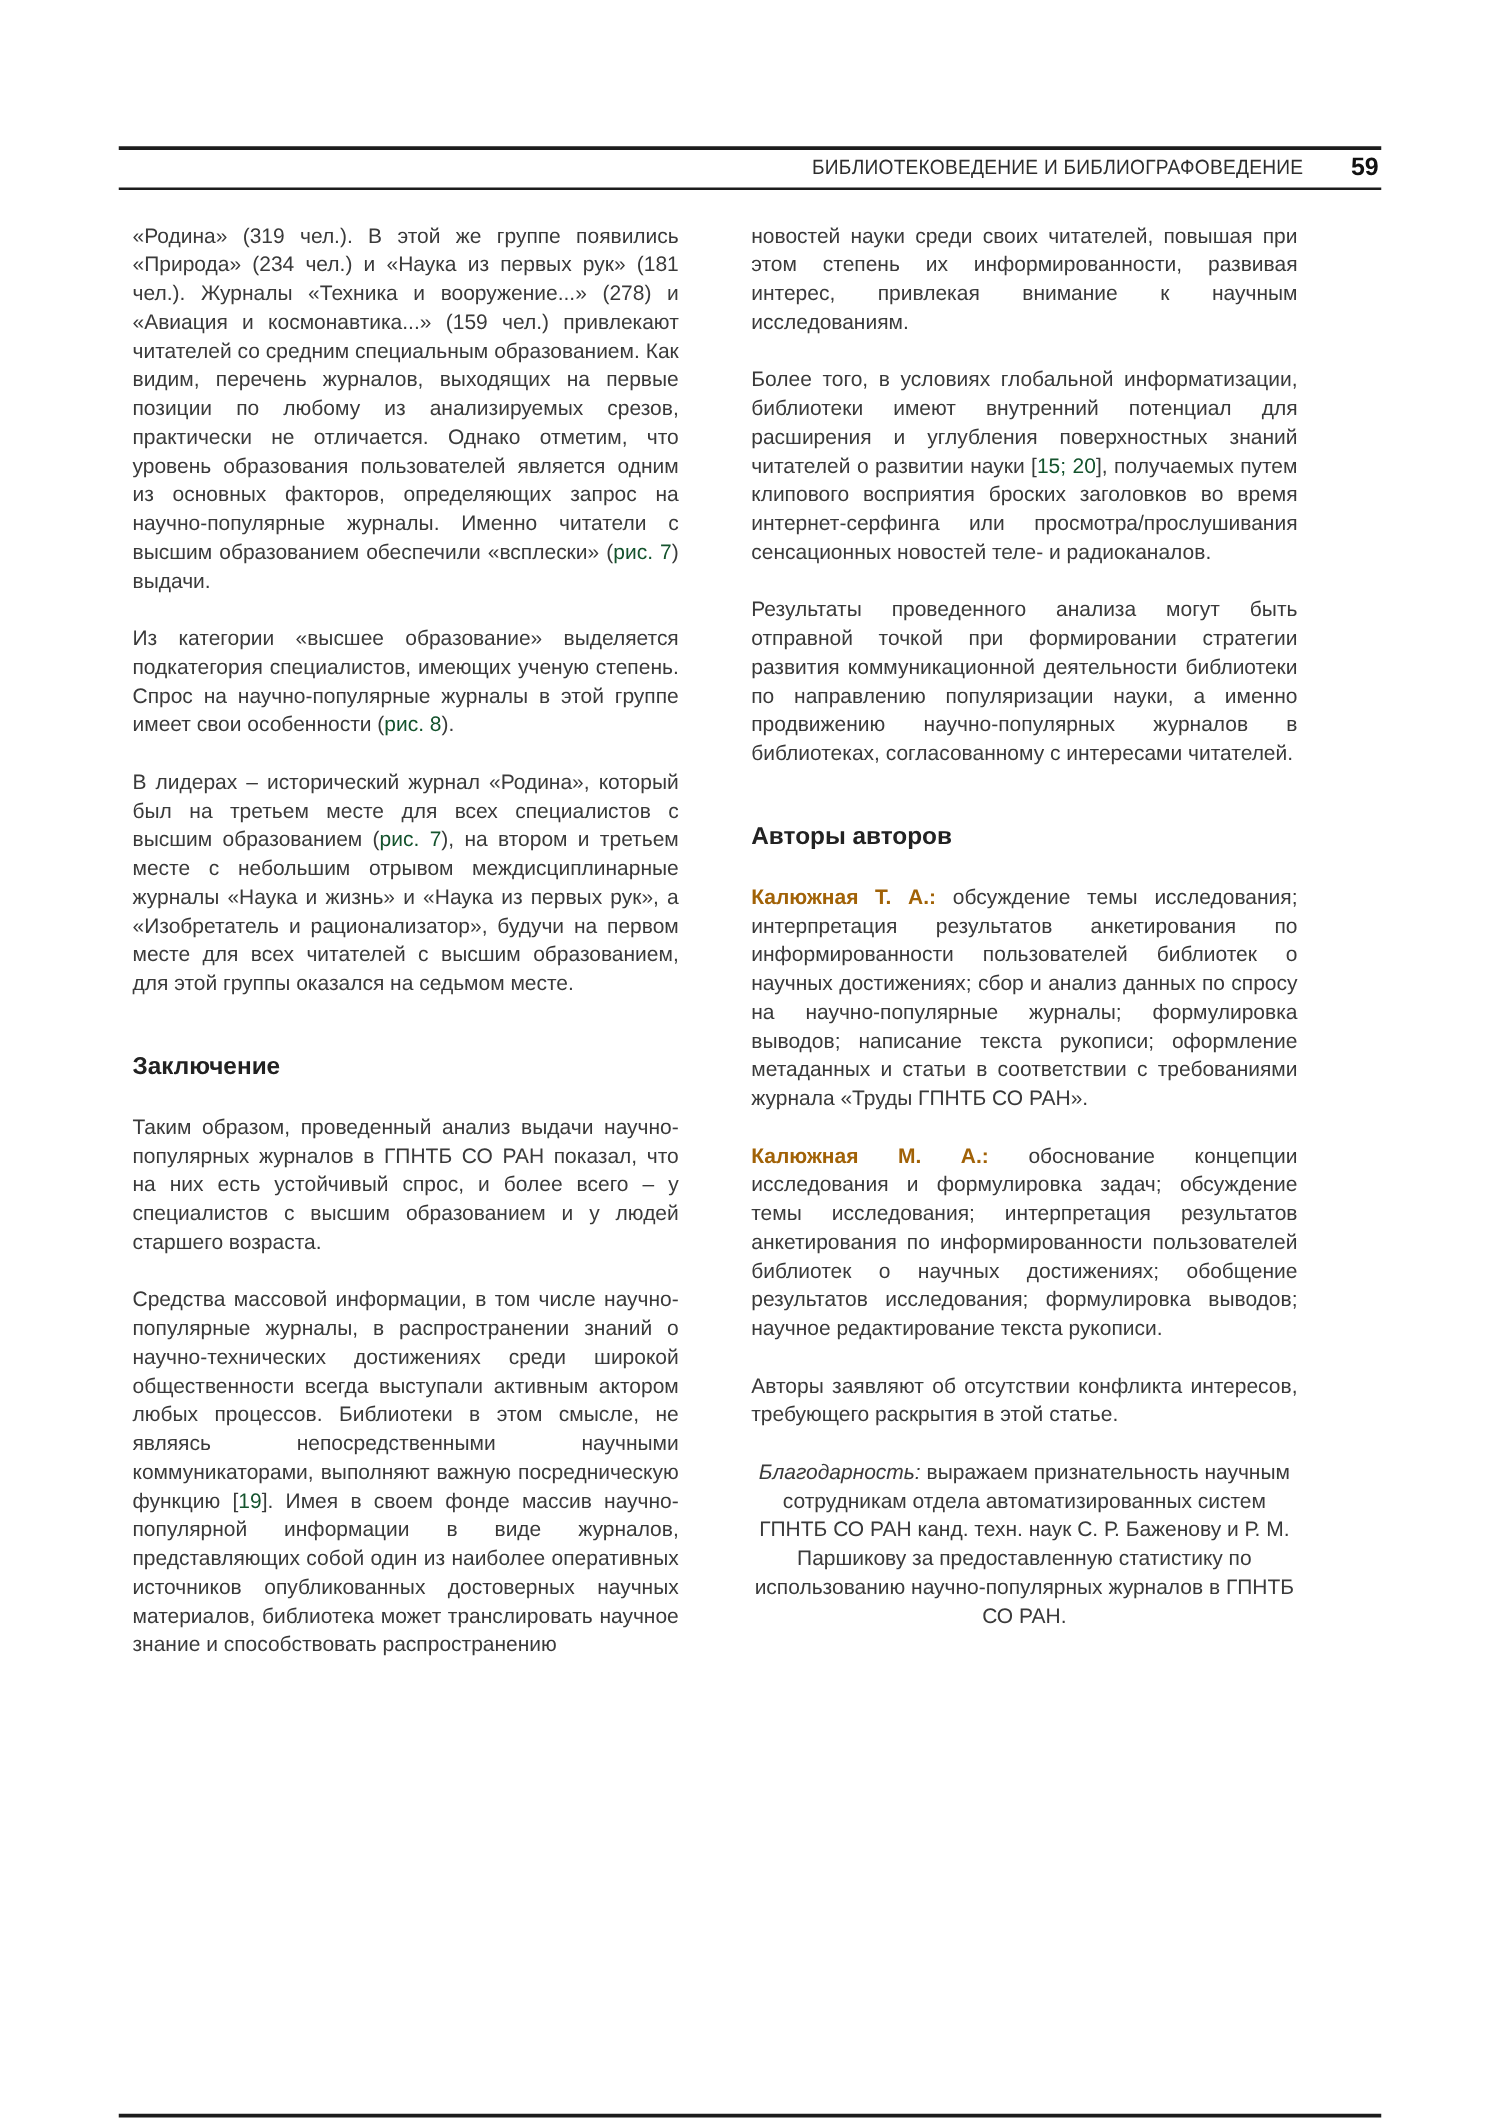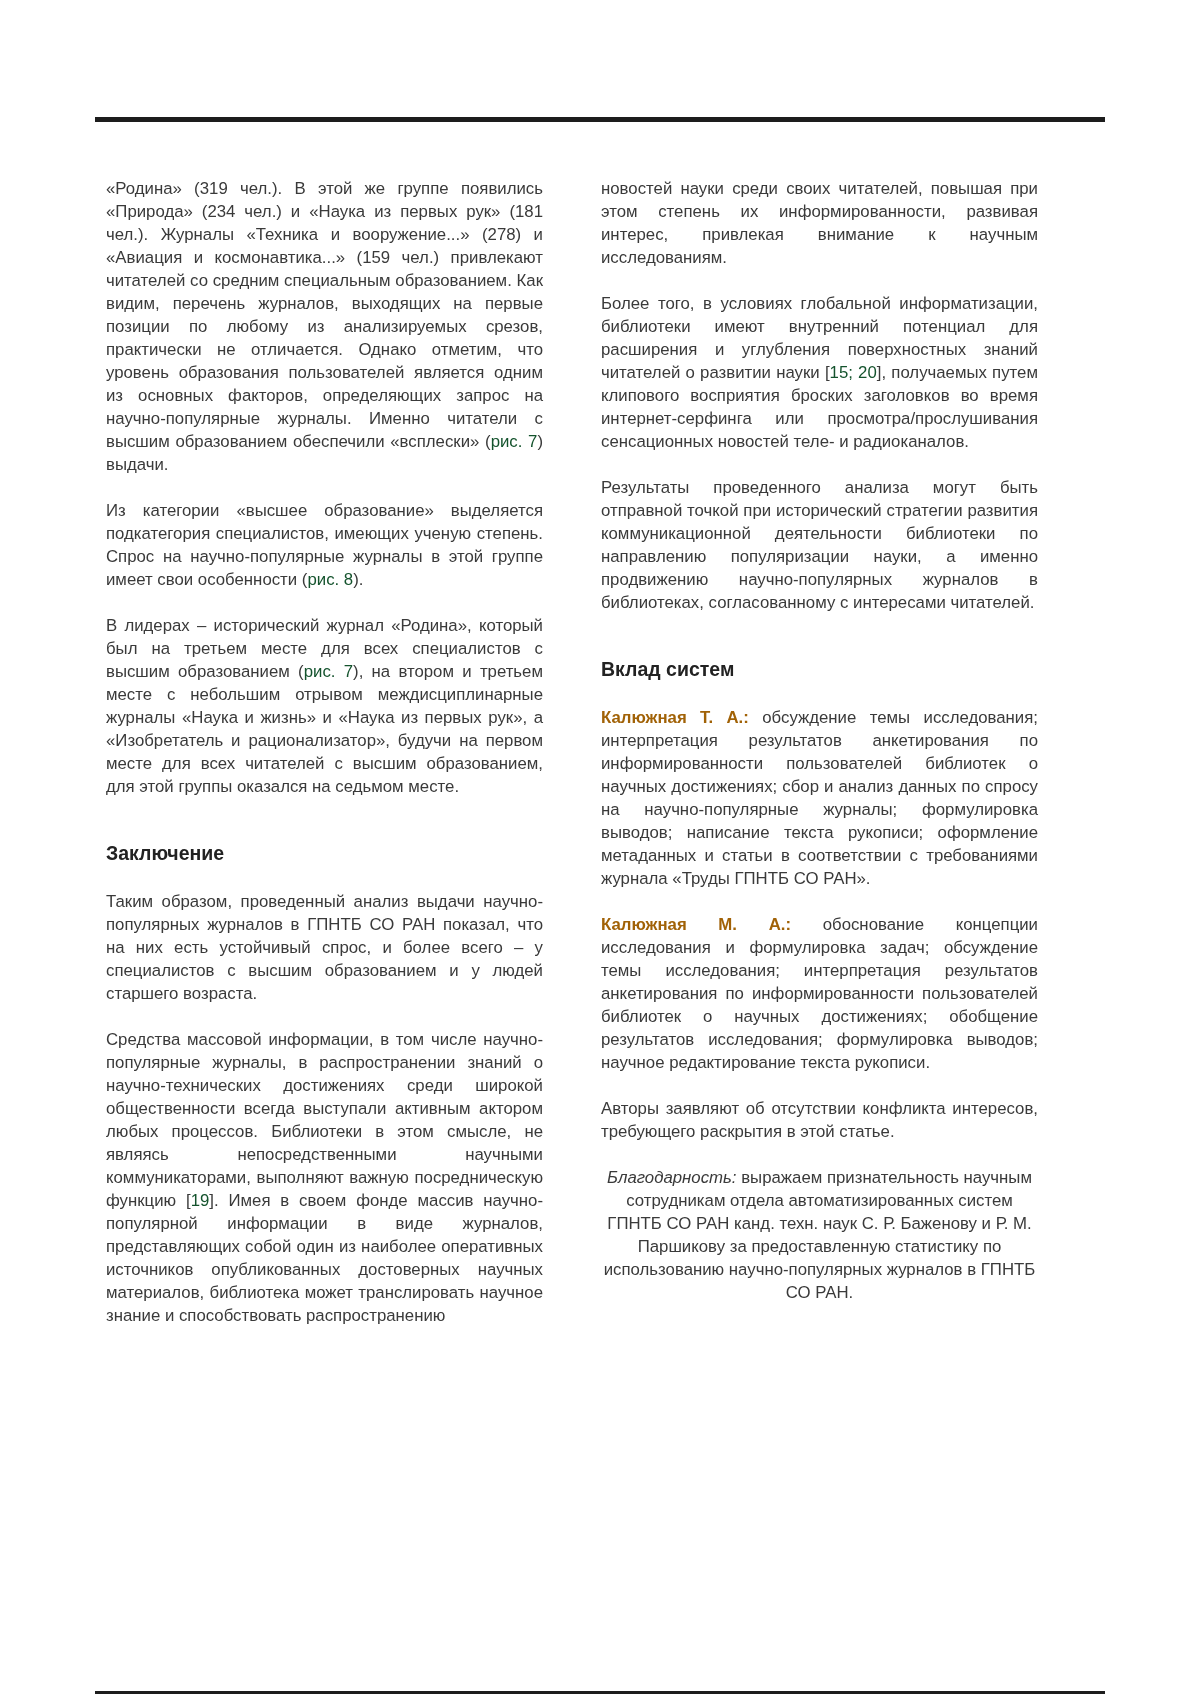--- a/index.html
+++ b/index.html
@@ -81,20 +81,24 @@
     background: #1d1d1d;
   }
 </style>
 </head>
 <body>
 
 <div class="page">
 
   <div class="header">
     <div class="rule rule-top"></div>
+    <div class="header-row">
+      <span class="running-title">БИБЛИОТЕКОВЕДЕНИЕ И БИБЛИОГРАФОВЕДЕНИЕ</span>
+      <span class="page-num">59</span>
+    </div>
     <div class="rule rule-under"></div>
   </div>
 
   <div class="columns">
 
     <div class="col">
       <p><span>«Родина» (319 чел.). В этой же группе появились «Природа» (234 чел.) и «Наука из первых рук» (181 чел.). Журналы «Техника и вооружение...» (278) и «Авиация и космонавтика...» (159 чел.) привлекают читателей со средним специальным образованием. Как видим, перечень журналов, выходящих на первые позиции по любому из анализируемых срезов, практически не отличается. Однако отметим, что уровень образования пользователей является одним из основных факторов, определяющих запрос на научно-популярные журналы. Именно читатели с высшим образованием обеспечили «всплески» (</span><span class="ref-link">рис. 7</span><span>) выдачи.</span></p>
 
       <p><span>Из категории «высшее образование» выделяется подкатегория специалистов, имеющих ученую степень. Спрос на научно-популярные журналы в этой группе имеет свои особенности (</span><span class="ref-link">рис. 8</span><span>).</span></p>
 
@@ -106,23 +110,23 @@
 
 
       <p><span>Средства массовой информации, в том числе научно-популярные журналы, в распространении знаний о научно-технических достижениях среди широкой общественности всегда выступали активным актором любых процессов. Библиотеки в этом смысле, не являясь непосредственными научными коммуникаторами, выполняют важную посредническую функцию [</span><span class="ref-link">19</span><span>]. Имея в своем фонде массив научно-популярной информации в виде журналов, представляющих собой один из наиболее оперативных источников опубликованных достоверных научных материалов, библиотека может транслировать научное знание и способствовать распространению</span></p>
     </div>
 
     <div class="col">
       <p>новостей науки среди своих читателей, повышая при этом степень их информированности, развивая интерес, привлекая внимание к научным исследованиям.</p>
 
       <p><span>Более того, в условиях глобальной информатизации, библиотеки имеют внутренний потенциал для расширения и углубления поверхностных знаний читателей о развитии науки [</span><span class="ref-link">15; 20</span><span>], получаемых путем клипового восприятия броских заголовков во время интернет-серфинга или просмотра/прослушивания сенсационных новостей теле- и радиоканалов.</span></p>
 
-      <p>Результаты проведенного анализа могут быть отправной точкой при исторический стратегии развития коммуникационной деятельности библиотеки по направлению популяризации науки, а именно продвижению научно-популярных журналов в библиотеках, согласованному с интересами читателей.</p>
+      <p>Результаты проведенного анализа могут быть отправной точкой при формировании стратегии развития коммуникационной деятельности библиотеки по направлению популяризации науки, а именно продвижению научно-популярных журналов в библиотеках, согласованному с интересами читателей.</p>
 
-      <h2>Вклад систем</h2>
+      <h2>Авторы авторов</h2>
 
       <p><span class="lead-bold">Калюжная Т. А.:</span><span> обсуждение темы исследования; интерпретация результатов анкетирования по информированности пользователей библиотек о научных достижениях; сбор и анализ данных по спросу на научно-популярные журналы; формулировка выводов; написание текста рукописи; оформление метаданных и статьи в соответствии с требованиями журнала «Труды ГПНТБ СО РАН».</span></p>
 
       <p><span class="lead-bold">Калюжная М. А.:</span><span> обоснование концепции исследования и формулировка задач; обсуждение темы исследования; интерпретация результатов анкетирования по информированности пользователей библиотек о научных достижениях; обобщение результатов исследования; формулировка выводов; научное редактирование текста рукописи.</span></p>
 
 
       <p>Авторы заявляют об отсутствии конфликта интересов, требующего раскрытия в этой статье.</p>
 
 
       <p class="block-center"><span class="italic">Благодарность:</span><span> выражаем признательность научным сотрудникам отдела автоматизированных систем ГПНТБ СО РАН канд. техн. наук С. Р. Баженову и Р. М. Паршикову за предоставленную статистику по использованию научно-популярных журналов в ГПНТБ СО РАН.</span></p>

